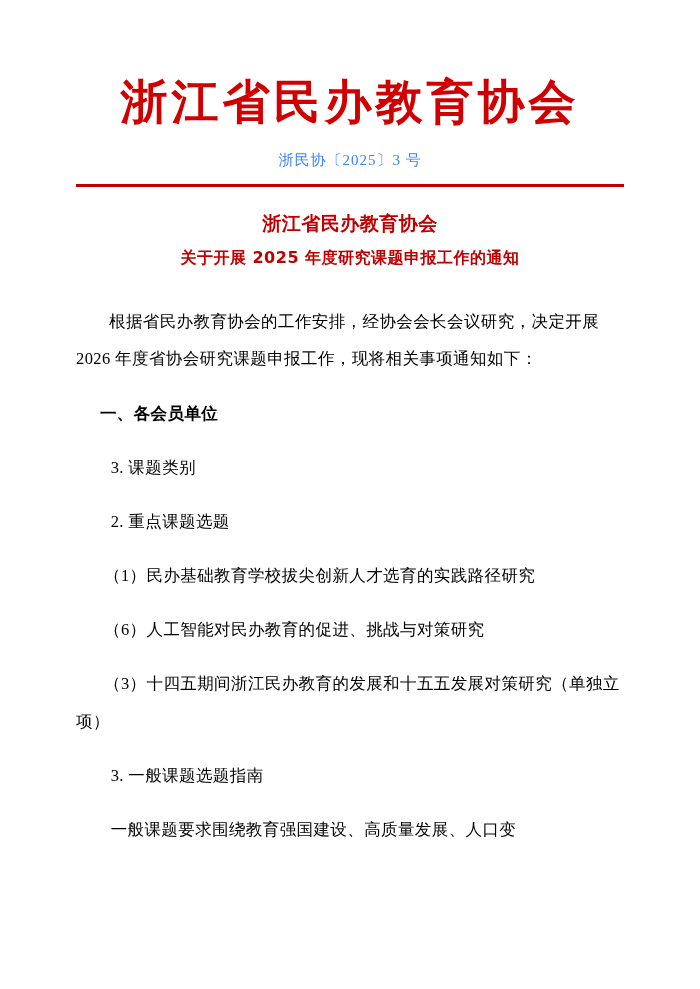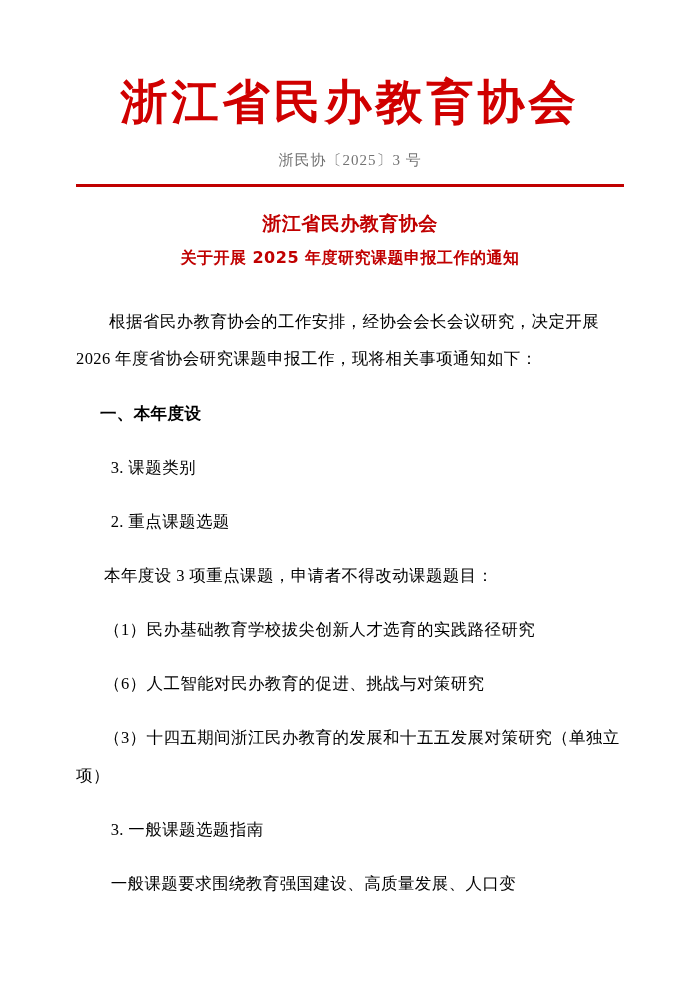--- a/index.html
+++ b/index.html
@@ -31,21 +31,21 @@
     letter-spacing: 4px;
     color: #d00000;
     line-height: 1.12;
     white-space: nowrap;
   }
   .doc-number {
     text-align: center;
     margin-top: 22px;
     font-size: 15px;
     letter-spacing: 1px;
-    color: #737373;
+    color: #3b82f6;
   }
   .red-rule {
     margin-top: 14px;
     height: 3px;
     background: #c00000;
     width: 100%;
   }
   .title-block {
     margin-top: 18px;
     text-align: center;
@@ -99,28 +99,27 @@
   <div class="title-block">
     <div class="title-line-1">浙江省民办教育协会</div>
     <div class="title-line-2">关于开展 2025 年度研究课题申报工作的通知</div>
   </div>
 
   <div class="body-text">
 
 
     <p class="p-indent1">根据省民办教育协会的工作安排，经协会会长会议研究，决定开展 2026 年度省协会研究课题申报工作，现将相关事项通知如下：</p>
 
-    <p class="p-heading">一、本年度设</p>
+    <p class="p-heading">一、各会员单位</p>
 
     <p class="p-sub">3. 课题类别</p>
 
 
     <p class="p-sub">2. 重点课题选题</p>
 
-    <p class="p-sub-tight">本年度设 3 项重点课题，申请者不得改动课题题目：</p>
 
     <p class="p-sub-tight">（1）民办基础教育学校拔尖创新人才选育的实践路径研究</p>
 
     <p class="p-sub-tight">（6）人工智能对民办教育的促进、挑战与对策研究</p>
 
     <p class="p-sub-tight">（3）十四五期间浙江民办教育的发展和十五五发展对策研究（单独立项）</p>
 
     <p class="p-sub">3. 一般课题选题指南</p>
 
     <p class="p-sub">一般课题要求围绕教育强国建设、高质量发展、人口变</p>

